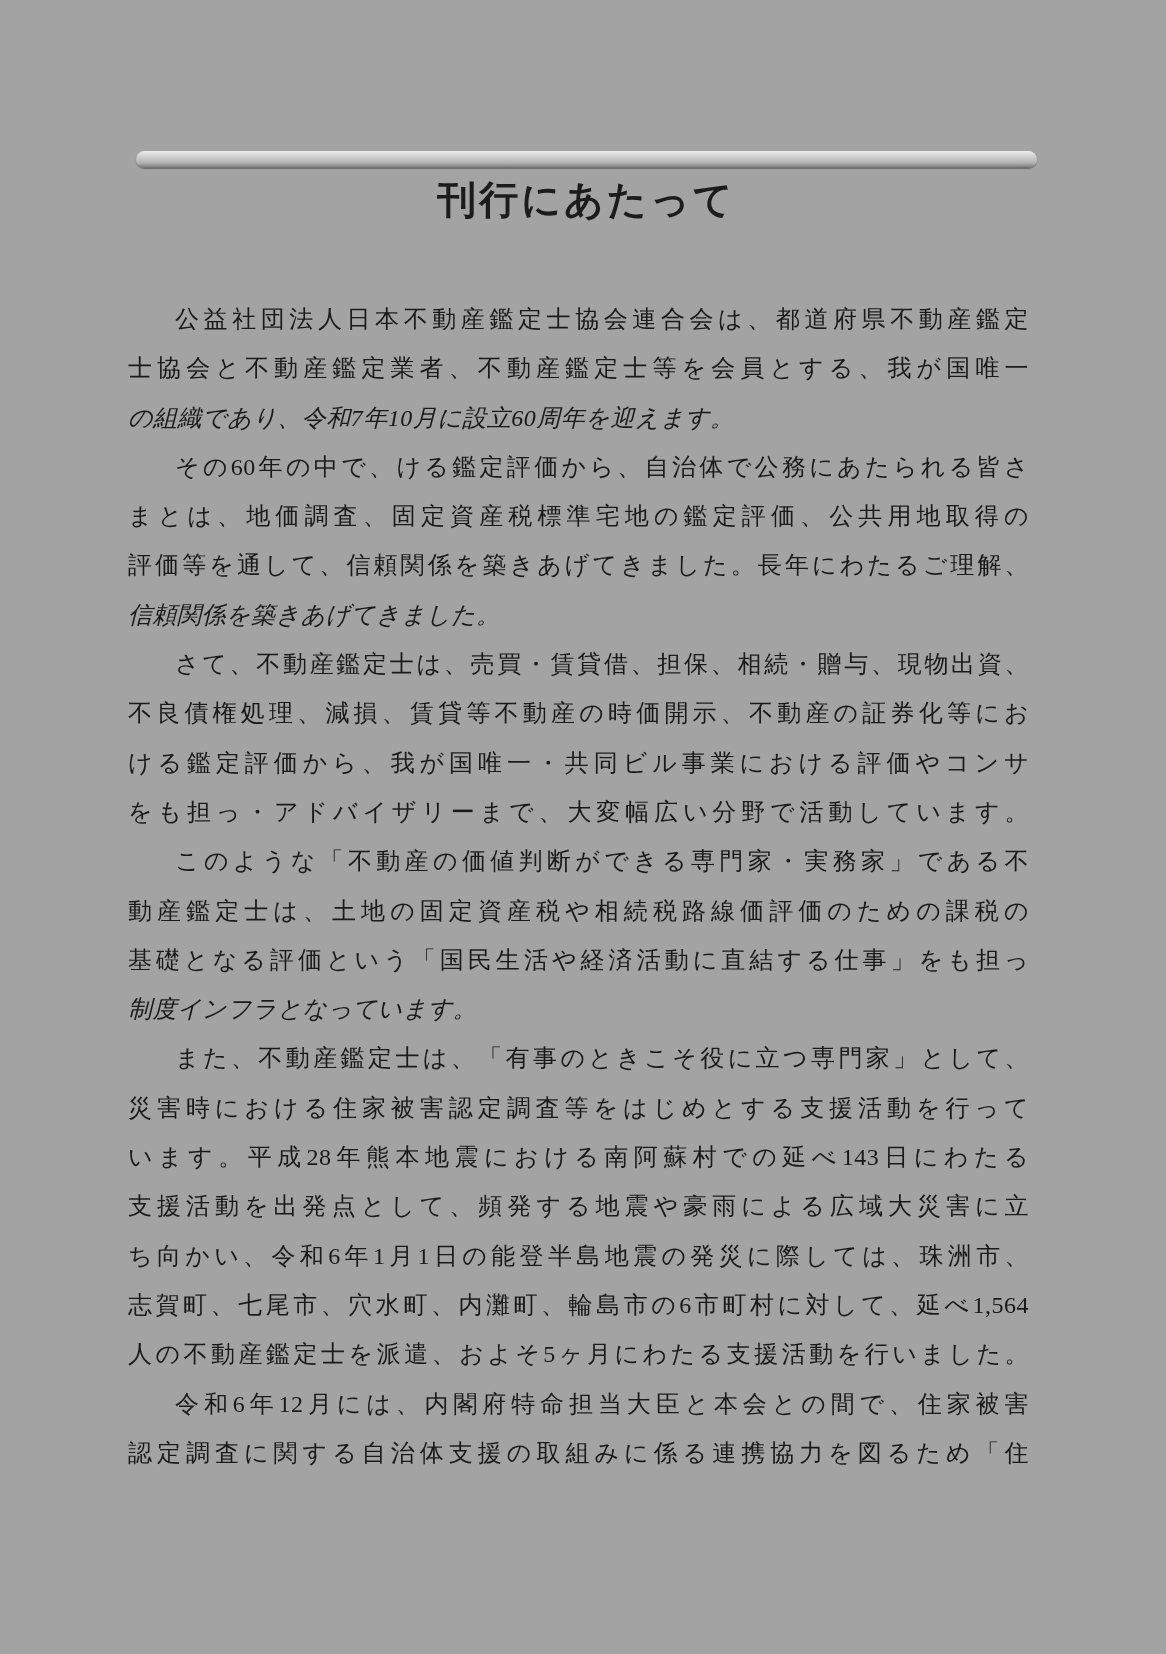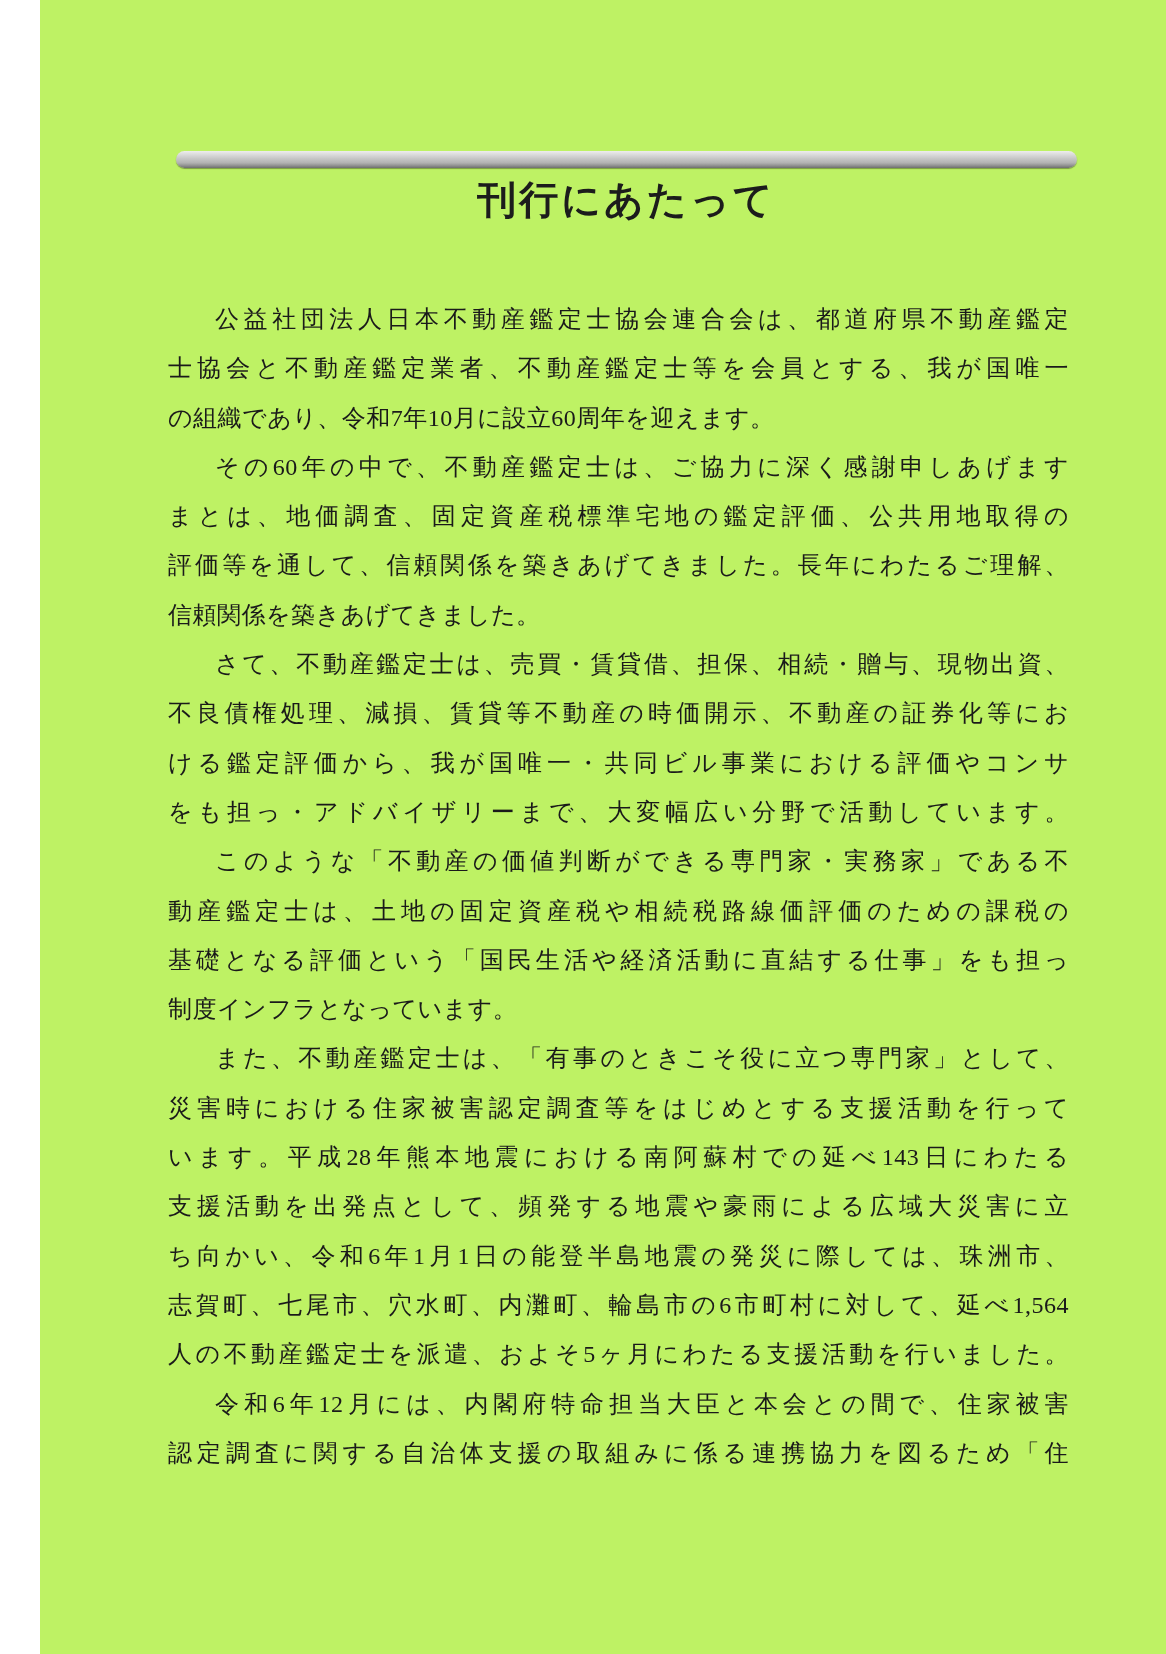--- a/index.html
+++ b/index.html
@@ -11,22 +11,21 @@
     width: 1166px;
     height: 1654px;
     position: relative;
     overflow: hidden;
     font-family: "Liberation Serif", "DejaVu Serif", serif;
     color: var(--ink, #1a1a1a);
   }
   .page {
     position: absolute;
     inset: 0;
-    background: #bef264;
-    margin-left: 40px;
+    background: #a3a3a3;
   }
   
   .rule-bar {
     position: absolute;
     left: 136px;
     top: 151px;
     width: 901px;
     height: 17px;
     border-radius: 9px;
     background: linear-gradient(to bottom,
@@ -62,36 +61,36 @@
   .line {
     height: 49.3px;
     line-height: 49.3px;
     text-align: justify;
     text-align-last: justify;
     text-justify: inter-ideograph;
     overflow: hidden;
     letter-spacing: 0.5px;
   }
   .line.indent { text-indent: 47px; }
-  .line.no-fill { text-align-last: left; }
+  .line.no-fill { text-align-last: left; font-style: italic; }
 </style>
 </head>
 <body>
 
 <div class="page">
   <div class="rule-bar"></div>
   <h1 class="title">刊行にあたって</h1>
   <div class="body-text">
       <div class="paragraph">
         <div class="line indent">公益社団法人日本不動産鑑定士協会連合会は、都道府県不動産鑑定</div>
         <div class="line">士協会と不動産鑑定業者、不動産鑑定士等を会員とする、我が国唯一</div>
         <div class="line no-fill">の組織であり、令和7年10月に設立60周年を迎えます。</div>
       </div>
       <div class="paragraph">
-        <div class="line indent">その60年の中で、不動産鑑定士は、ご協力に深く感謝申しあげます</div>
+        <div class="line indent">その60年の中で、ける鑑定評価から、自治体で公務にあたられる皆さ</div>
         <div class="line">まとは、地価調査、固定資産税標準宅地の鑑定評価、公共用地取得の</div>
         <div class="line">評価等を通して、信頼関係を築きあげてきました。長年にわたるご理解、</div>
         <div class="line no-fill">信頼関係を築きあげてきました。</div>
       </div>
       <div class="paragraph">
         <div class="line indent">さて、不動産鑑定士は、売買・賃貸借、担保、相続・贈与、現物出資、</div>
         <div class="line">不良債権処理、減損、賃貸等不動産の時価開示、不動産の証券化等にお</div>
         <div class="line">ける鑑定評価から、我が国唯一・共同ビル事業における評価やコンサ</div>
         <div class="line">をも担っ・アドバイザリーまで、大変幅広い分野で活動しています。</div>
       </div>

